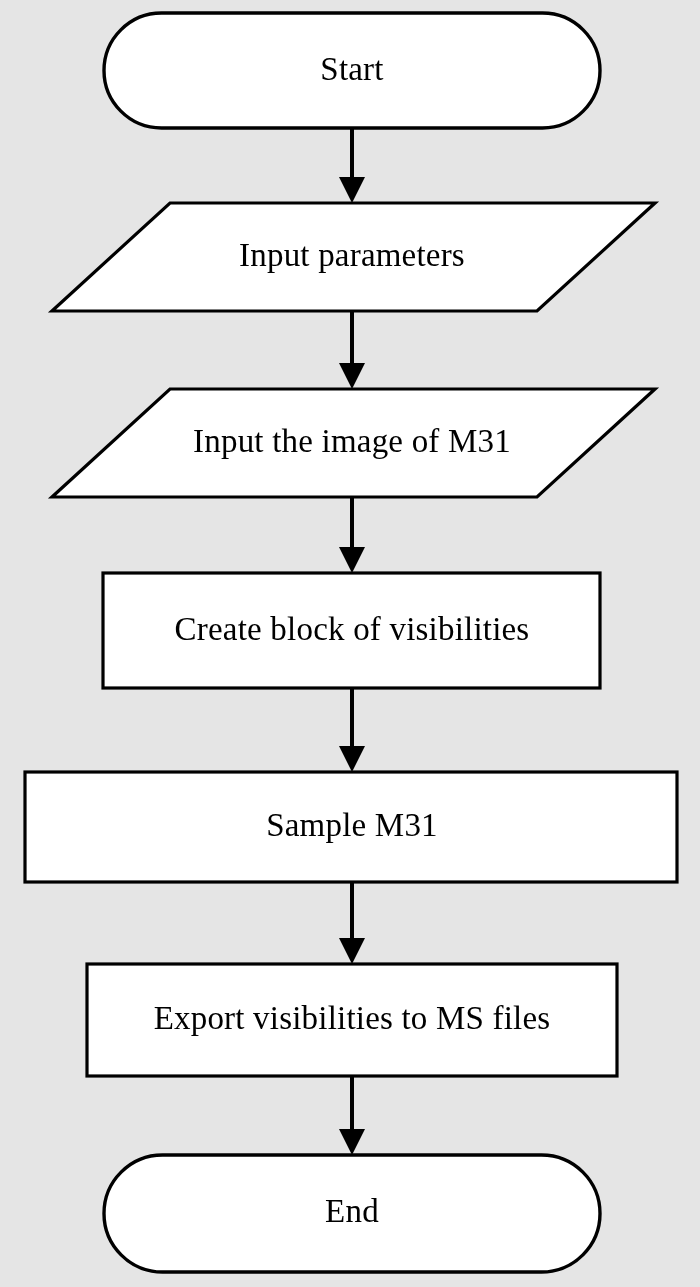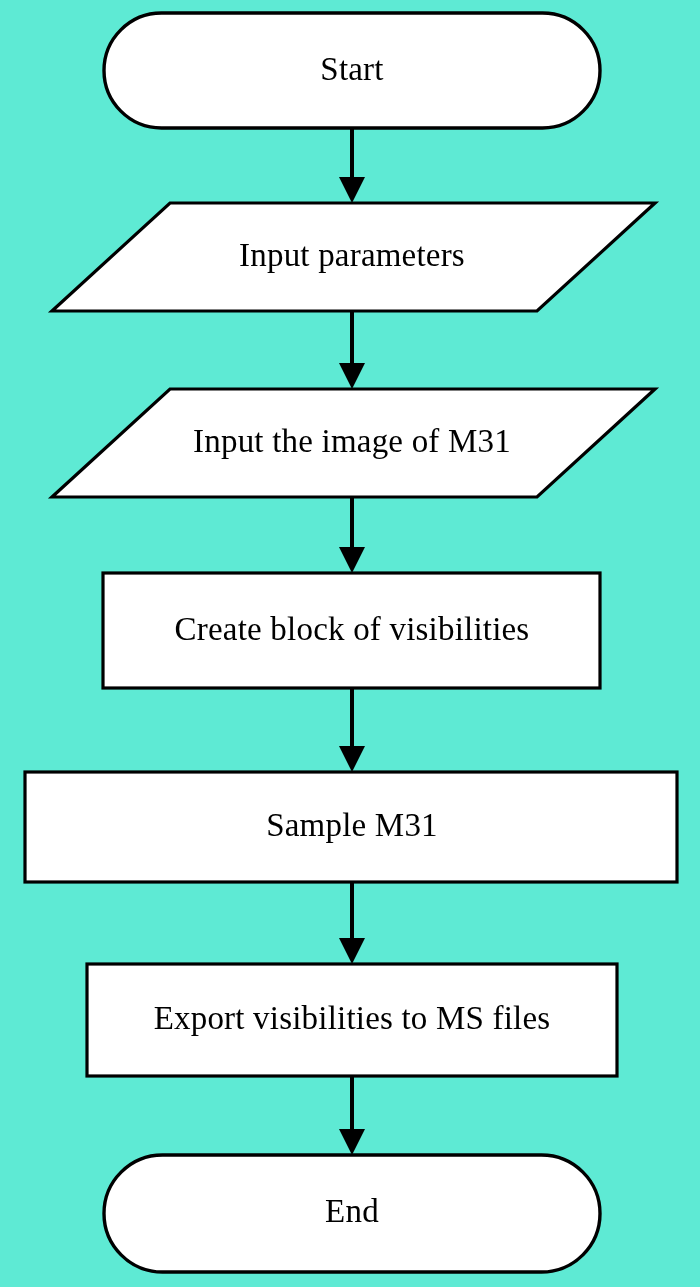--- a/index.html
+++ b/index.html
@@ -9,21 +9,21 @@
     background: #ffffff;
   }
   body {
     font-family: "Liberation Serif", "DejaVu Serif", serif;
     color: #000000;
   }
   #flow-root {
     position: relative;
     width: 700px;
     height: 1287px;
-    background: #5eead4;
+    background: #e5e5e5;
     overflow: hidden;
   }
   #flow-svg {
     position: absolute;
     left: 0;
     top: 0;
     width: 700px;
     height: 1287px;
     display: block;
   }

